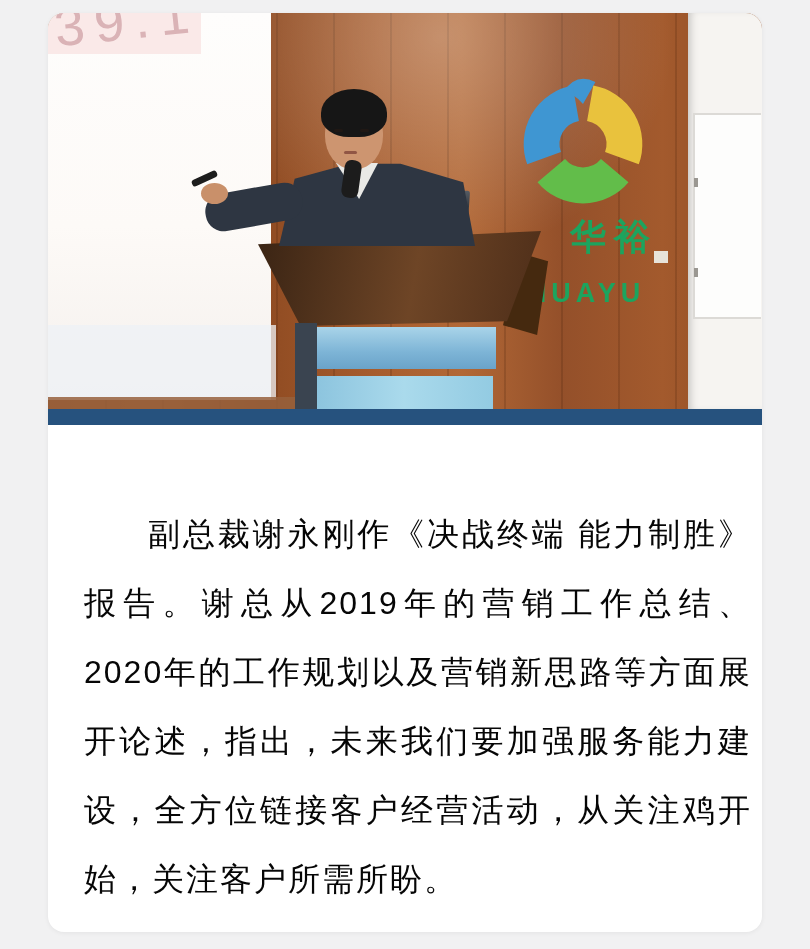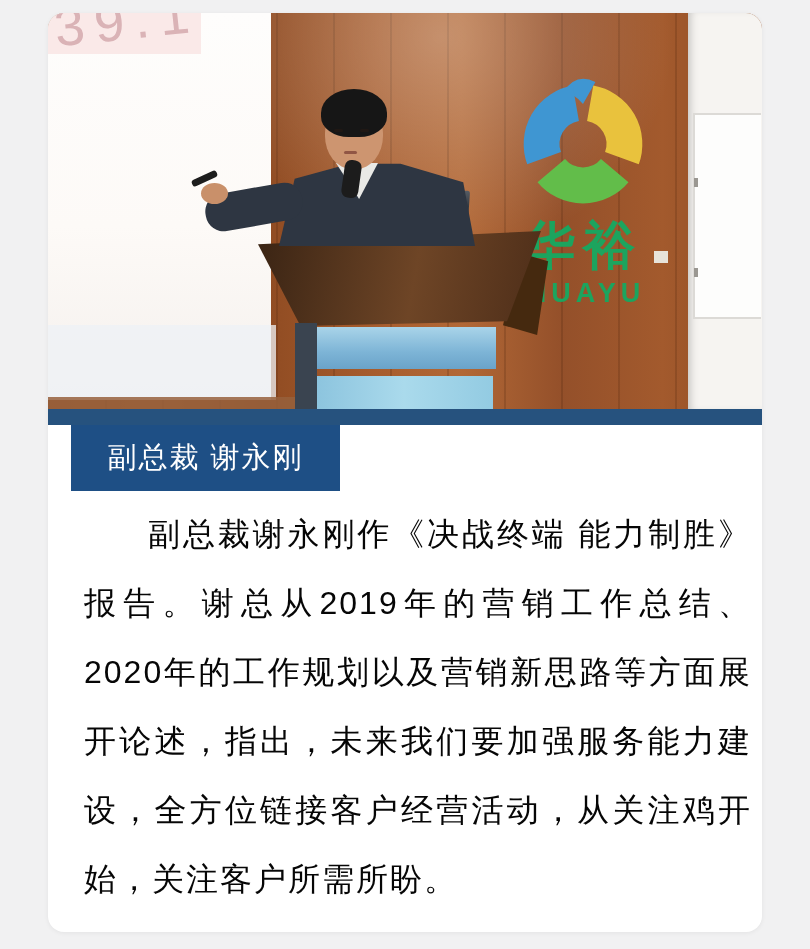--- a/index.html
+++ b/index.html
@@ -28,21 +28,21 @@
   .slide-num{left:6px;top:-26px;font-size:54px;letter-spacing:10px;color:#cfa0a6;
     opacity:.75;transform:rotate(-6deg);white-space:nowrap;}
   .wall{left:640px;top:0;width:74px;height:396px;background:#f6f4f1;
     box-shadow:inset 7px 0 9px -5px rgba(0,0,0,.22);}
   .door{left:645px;top:100px;width:66px;height:202px;background:#fdfdfc;
     border:2px solid #dcdad6;border-right:none;}
   .hinge1,.hinge2{width:4px;height:9px;background:#9a9791;}
   .hinge1{left:646px;top:165px;} .hinge2{left:646px;top:255px;}
   .switch{left:606px;top:238px;width:14px;height:12px;background:#e7e3da;}
   .logo-svg{left:466px;top:62px;width:138px;height:138px;}
-  .logo-cn{left:460px;top:206px;width:150px;text-align:center;font-size:52px;font-weight:bold;
+  .logo-cn{left:460px;top:206px;width:150px;text-align:right;font-size:36px;font-weight:bold;
     letter-spacing:8px;color:#1ca45e;line-height:1;}
   .logo-en{left:466px;top:267px;width:144px;text-align:center;font-size:27px;font-weight:bold;
     letter-spacing:5px;color:#1ca45e;line-height:1;}
   .beam{left:455px;top:240px;width:55px;height:82px;background:#45290f;
     clip-path:polygon(30% 0,82% 10%,62% 100%,0 88%);}
   .laptop{left:290px;top:180px;width:130px;height:54px;
     background:linear-gradient(180deg,#565c64 0%,#33383f 30%,#23272d 100%);
     transform:skewX(-6deg) rotate(-2deg);border-radius:3px;}
   .slab{left:210px;top:218px;width:283px;height:95px;
     background:linear-gradient(100deg,#3a2414 0%,#6e4526 55%,#4e2e19 100%);
@@ -129,20 +129,17 @@
       <div class="mouth"></div>
       <div class="mic"></div>
 
       <div class="pink-banner">
         <span class="slide-num">39.17</span>
       </div>
     </div>
 
     <div class="strip"></div>
 
-    <div class="caption">
-      <span>副总裁 谢永刚</span>
-    </div>
 
     <p class="article">副总裁谢永刚作《决战终端 能力制胜》报告。谢总从2019年的营销工作总结、2020年的工作规划以及营销新思路等方面展开论述，指出，未来我们要加强服务能力建设，全方位链接客户经营活动，从关注鸡开始，关注客户所需所盼。</p>
 
   </div>
 </div>
 
 </body></html>

